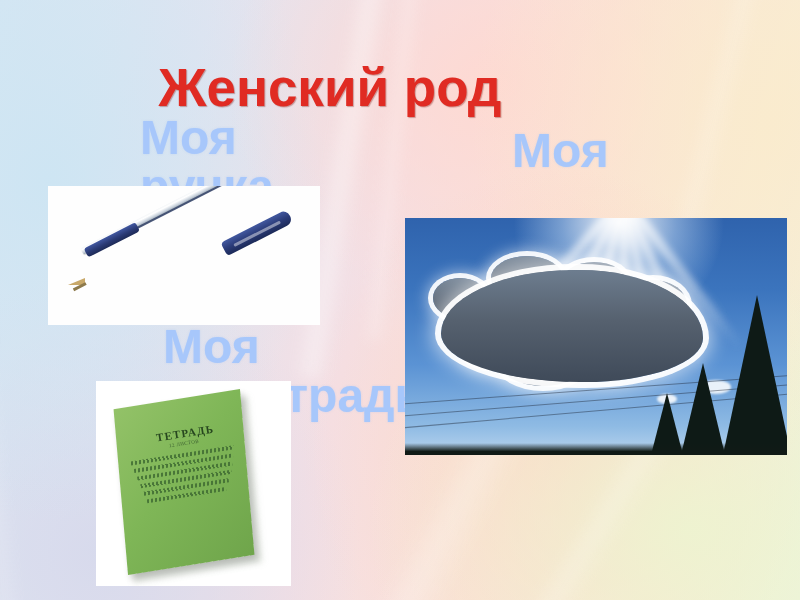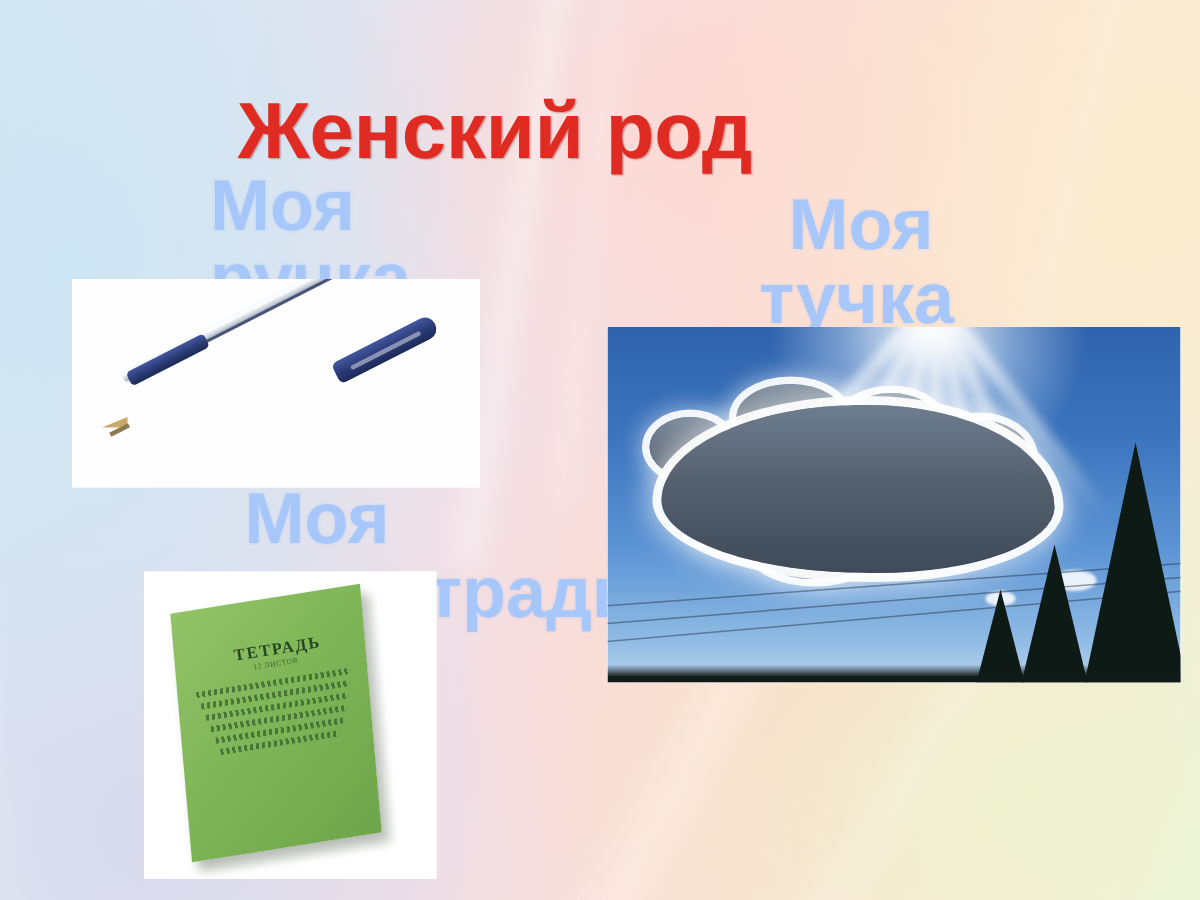--- a/index.html
+++ b/index.html
@@ -302,21 +302,20 @@
 
   <div id="title">Женский род</div>
 
   <div id="caption-pen" class="caption">
     <span class="line1">Моя</span>
     <span class="line2">ручка</span>
   </div>
 
   <div id="caption-cloud" class="caption">
     <span class="line1">Моя</span>
-    <span class="line2">тучка</span>
   </div>
 
   <div id="caption-notebook" class="caption">
     <span class="line1">Моя</span>
     <span class="line2">тетрадь</span>
   </div>
 
   <div id="photo-pen" class="photo">
     <div class="pen-stage">
       <div class="pen-tip"></div>

